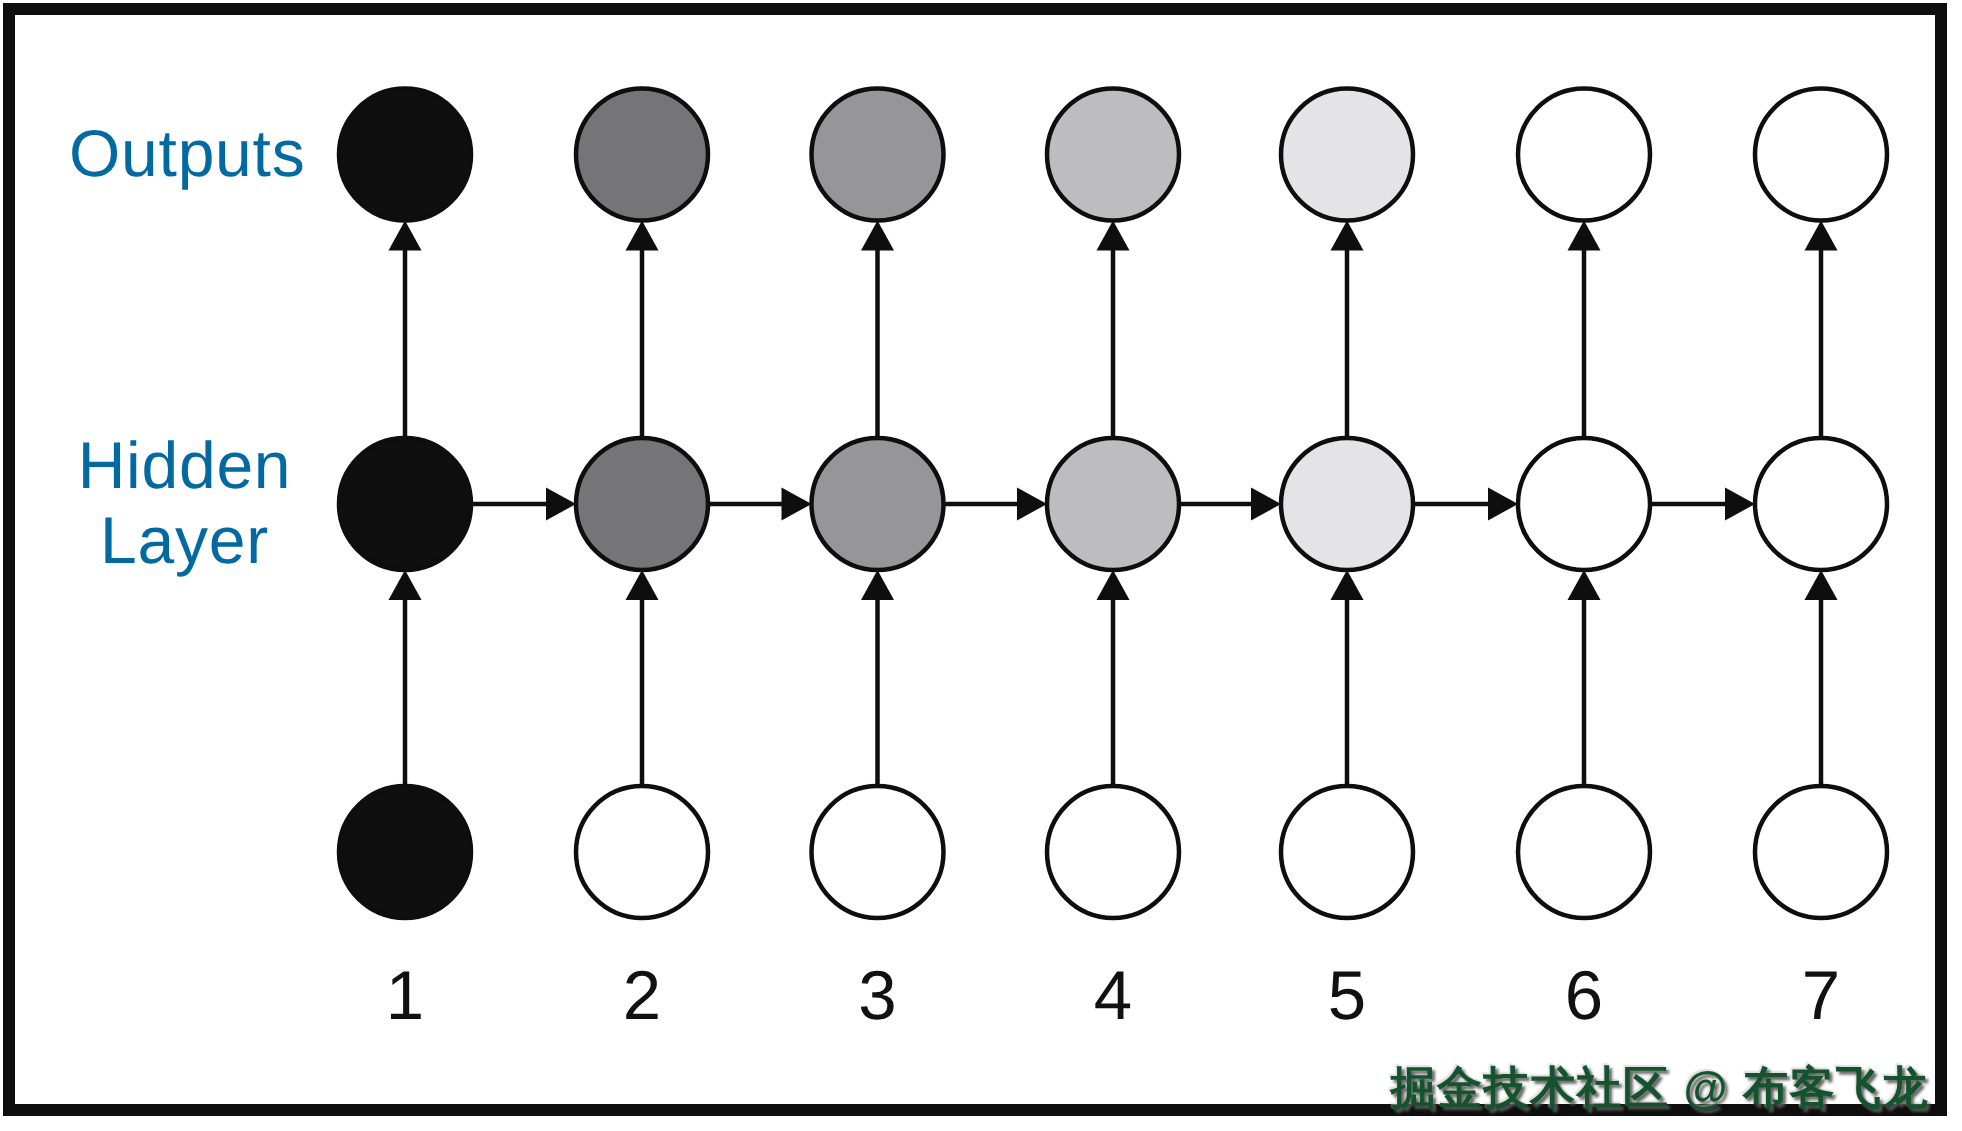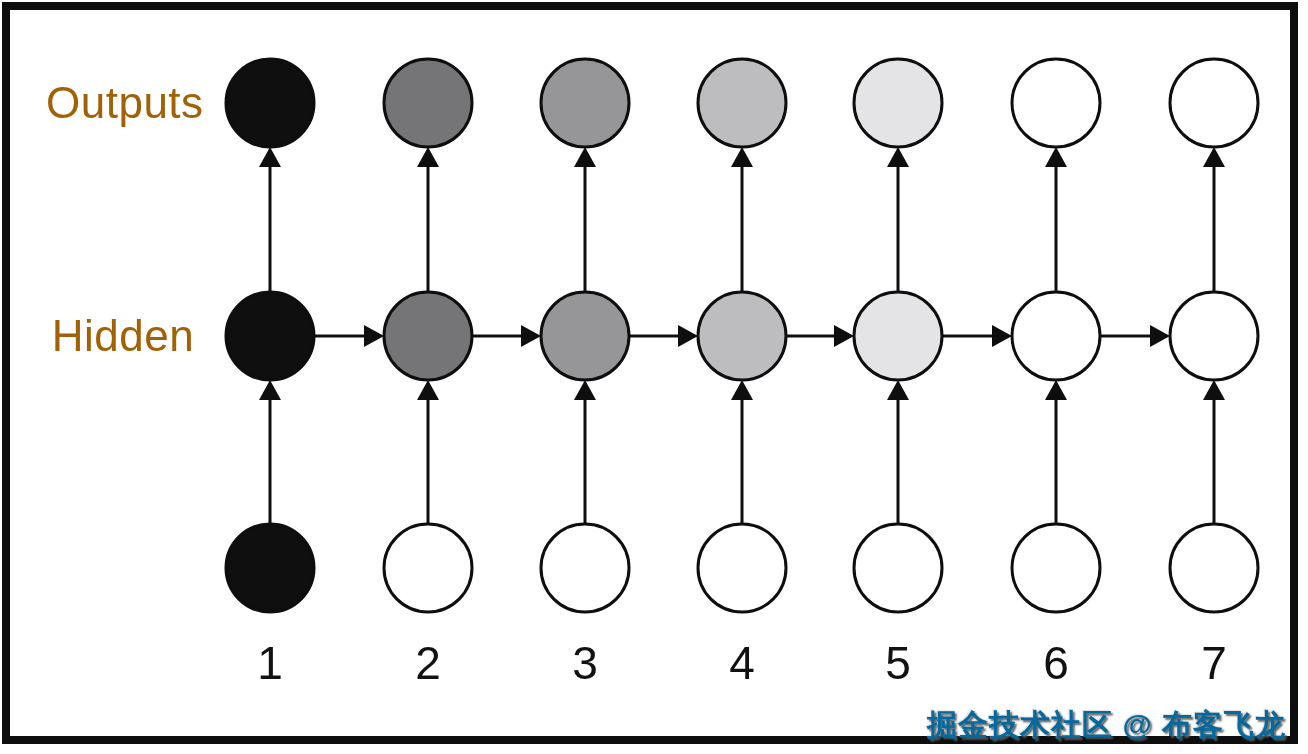--- a/index.html
+++ b/index.html
@@ -27,21 +27,21 @@
   }
   .diagram-svg {
     position: absolute;
     left: 0;
     top: 0;
     width: 1308px;
     height: 754px;
   }
   .row-label {
     position: absolute;
-    color: #a16207;
+    color: #0369a1;
     font-size: 44px;
     letter-spacing: 0.5px;
     transform: translateY(-50%);
     white-space: nowrap;
   }
   .row-label.centered {
     text-align: center;
     line-height: 50px;
   }
   .time-step {
@@ -49,21 +49,21 @@
     color: #111111;
     font-size: 46px;
     transform: translate(-50%, -50%);
   }
   .watermark {
     position: absolute;
     right: 22px;
     bottom: 8px;
     font-size: 30px;
     font-weight: bold;
-    color: #0369a1;
+    color: #14532d;
     text-shadow: 2px 2px 2px rgba(90,90,90,0.95), -1px -1px 1px rgba(200,200,200,0.6);
     letter-spacing: 1px;
   }
 </style>
 </head>
 <body>
 
 <div class="stage">
   <div class="frame"></div>
 
@@ -128,20 +128,21 @@
       <circle cx="742" cy="568" r="44" fill="#ffffff" stroke="#0e0e0e" stroke-width="3"></circle>
       <circle cx="898" cy="568" r="44" fill="#ffffff" stroke="#0e0e0e" stroke-width="3"></circle>
       <circle cx="1056" cy="568" r="44" fill="#ffffff" stroke="#0e0e0e" stroke-width="3"></circle>
       <circle cx="1214" cy="568" r="44" fill="#ffffff" stroke="#0e0e0e" stroke-width="3"></circle>
     </svg>
 
   <div class="row-label" style="left:46px; top:103px;">Outputs</div>
 
   <div class="row-label centered" style="left:25px; top:336px; width:196px;">
     <div>Hidden</div>
+    <div>Layer</div>
   </div>
 
 
 
   <div>
       <div class="time-step" style="left: 270px; top: 663px;">1</div>
       <div class="time-step" style="left: 428px; top: 663px;">2</div>
       <div class="time-step" style="left: 585px; top: 663px;">3</div>
       <div class="time-step" style="left: 742px; top: 663px;">4</div>
       <div class="time-step" style="left: 898px; top: 663px;">5</div>

